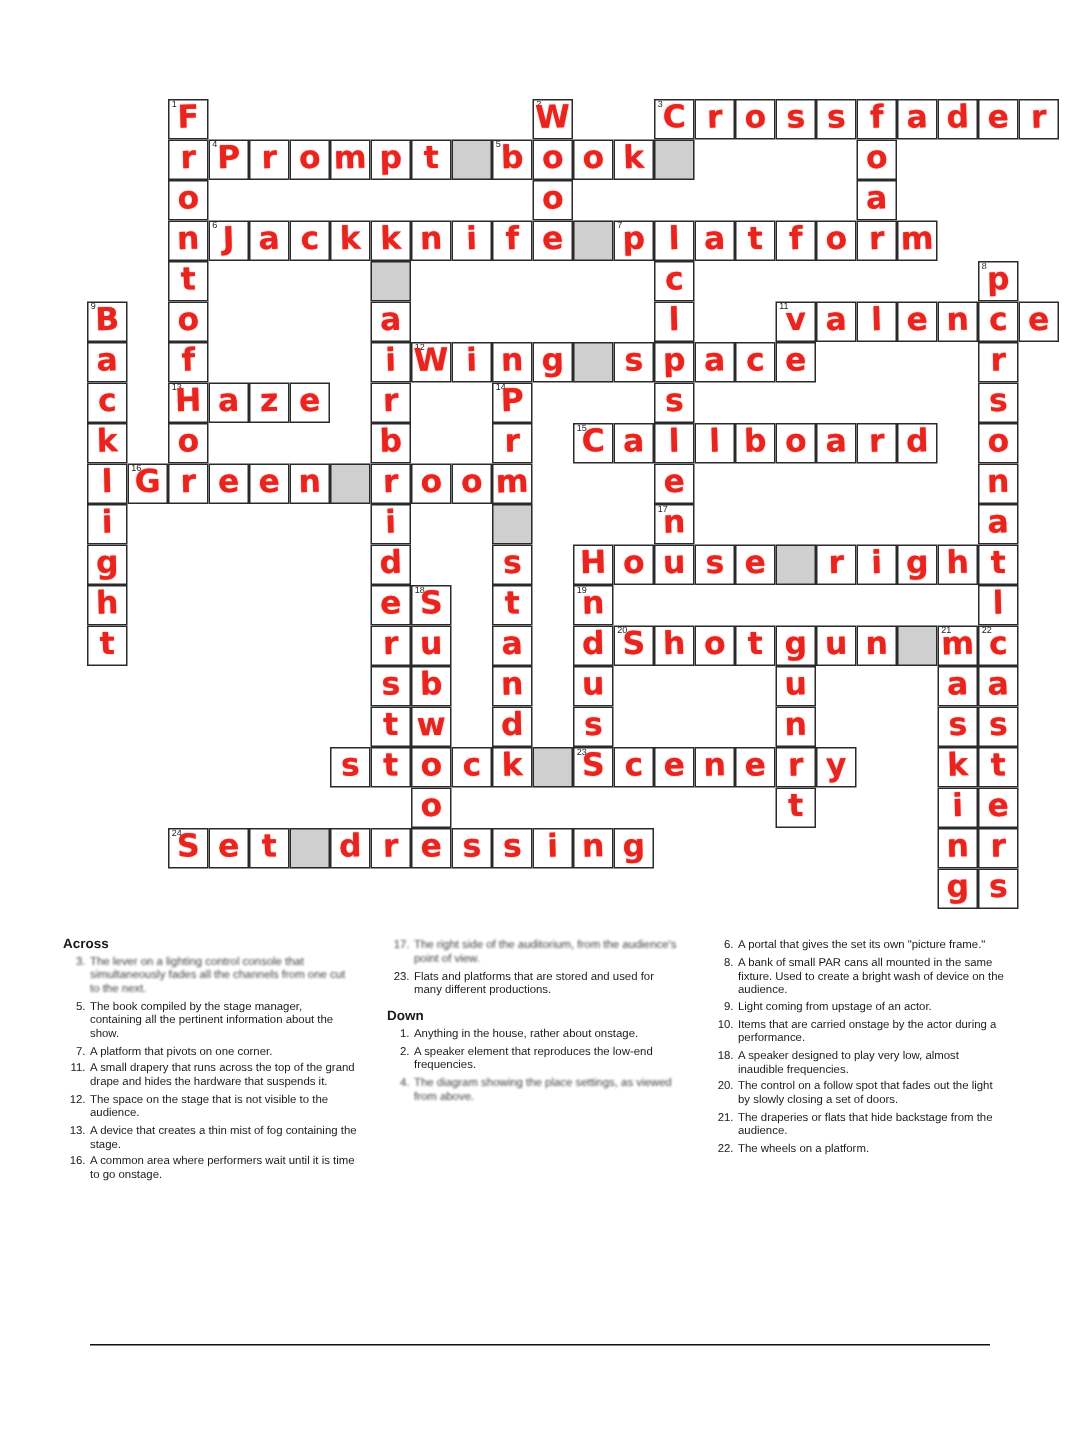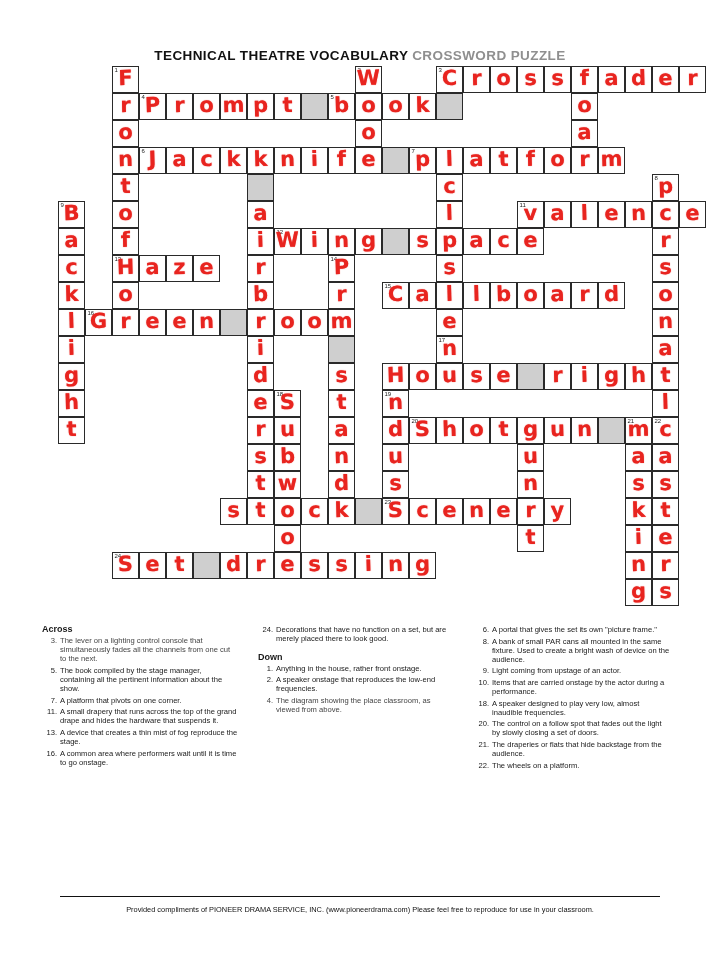--- a/index.html
+++ b/index.html
@@ -56,23 +56,20 @@
     position:absolute;left:0;right:0;top:905px;text-align:center;
     font-size:7.4px;color:#111;
   }
   .rule{position:absolute;left:60px;right:60px;top:896px;height:1px;background:#111;}
 </style>
 </head>
 <body>
 
 <div class="page">
 
-  <div class="title-row">
-    <span class="title-main">TECHNICAL THEATRE VOCABULARY </span><span class="title-sub">CROSSWORD PUZZLE</span>
-  </div>
 
   <div id="grid">
       <div class="cell" style="left: 54px; top: 0px; width: 27px; height: 27px;">
         <span class="num">1</span>
         <span class="ltr">F</span>
       </div>
       <div class="cell" style="left: 297px; top: 0px; width: 27px; height: 27px;">
         <span class="num">2</span>
         <span class="ltr">W</span>
       </div>
@@ -691,51 +688,59 @@
           </div>
           <div class="clue">
             <span class="n">7.</span>
             <span class="t">A platform that pivots on one corner.</span>
           </div>
           <div class="clue">
             <span class="n">11.</span>
             <span class="t">A small drapery that runs across the top of the grand drape and hides the hardware that suspends it.</span>
           </div>
           <div class="clue">
+            <span class="n">12.</span>
+            <span class="t">The space on the stage that is not visible to the audience.</span>
+          </div>
+          <div class="clue">
             <span class="n">13.</span>
-            <span class="t">A device that creates a thin mist of fog reproduce the stage.</span>
+            <span class="t">A device that creates a thin mist of fog containing the stage.</span>
           </div>
           <div class="clue">
             <span class="n">16.</span>
             <span class="t">A common area where performers wait until it is time to go onstage.</span>
           </div>
         </div>
       <div class="spacer"></div>
     </div>
     <div class="col c2">
       <div id="across-col2">
-          <div class="clue">
-            <span class="n">24.</span>
-            <span class="t">Decorations that have no function on a set, but are merely placed there to look good.</span>
+          <div class="clue blurred">
+            <span class="n">17.</span>
+            <span class="t">The right side of the auditorium, from the audience's point of view.</span>
+          </div>
+          <div class="clue">
+            <span class="n">23.</span>
+            <span class="t">Flats and platforms that are stored and used for many different productions.</span>
           </div>
         </div>
       <div class="spacer"></div>
       <div class="head">Down</div>
       <div id="down-col2">
           <div class="clue">
             <span class="n">1.</span>
-            <span class="t">Anything in the house, rather front onstage.</span>
+            <span class="t">Anything in the house, rather about onstage.</span>
           </div>
           <div class="clue">
             <span class="n">2.</span>
-            <span class="t">A speaker onstage that reproduces the low-end frequencies.</span>
+            <span class="t">A speaker element that reproduces the low-end frequencies.</span>
           </div>
           <div class="clue blurred">
             <span class="n">4.</span>
-            <span class="t">The diagram showing the place classroom, as viewed from above.</span>
+            <span class="t">The diagram showing the place settings, as viewed from above.</span>
           </div>
         </div>
     </div>
     <div class="col c3">
       <div id="col3">
           <div class="clue">
             <span class="n">6.</span>
             <span class="t">A portal that gives the set its own "picture frame."</span>
           </div>
           <div class="clue">
@@ -764,14 +769,13 @@
           </div>
           <div class="clue">
             <span class="n">22.</span>
             <span class="t">The wheels on a platform.</span>
           </div>
         </div>
     </div>
   </div>
 
   <div class="rule"></div>
-  <div class="footer">Provided compliments of PIONEER DRAMA SERVICE, INC. (www.pioneerdrama.com)  Please feel free to reproduce for use in your classroom.</div>
 </div>
 
 </body></html>

